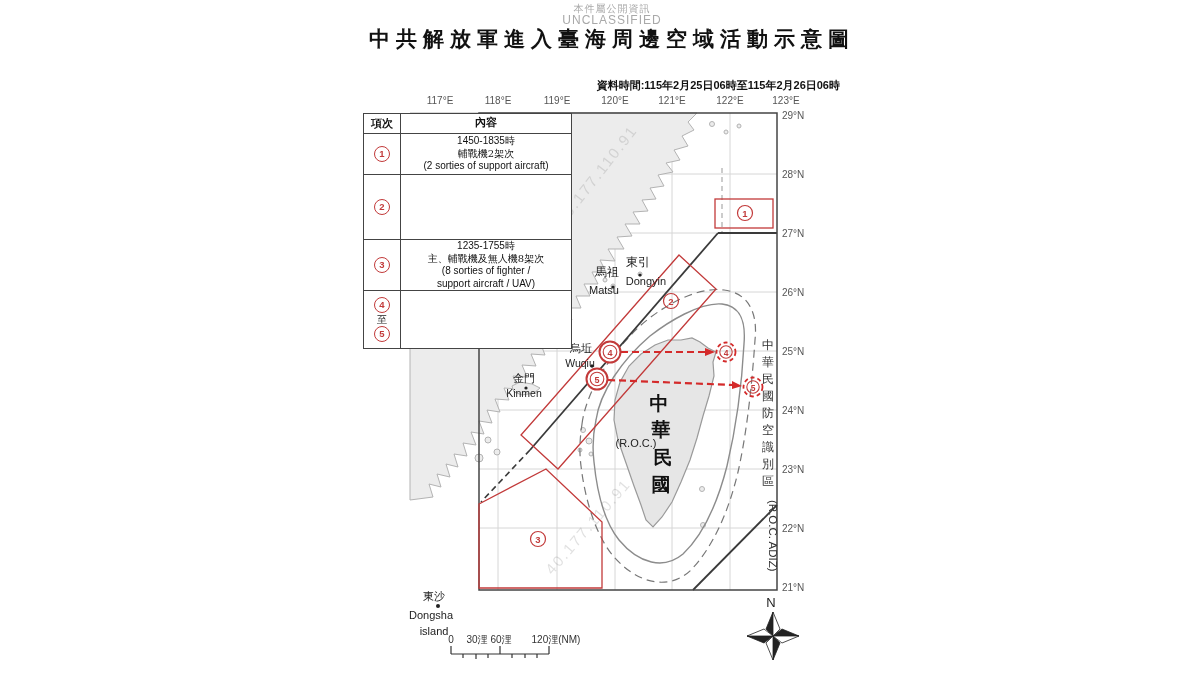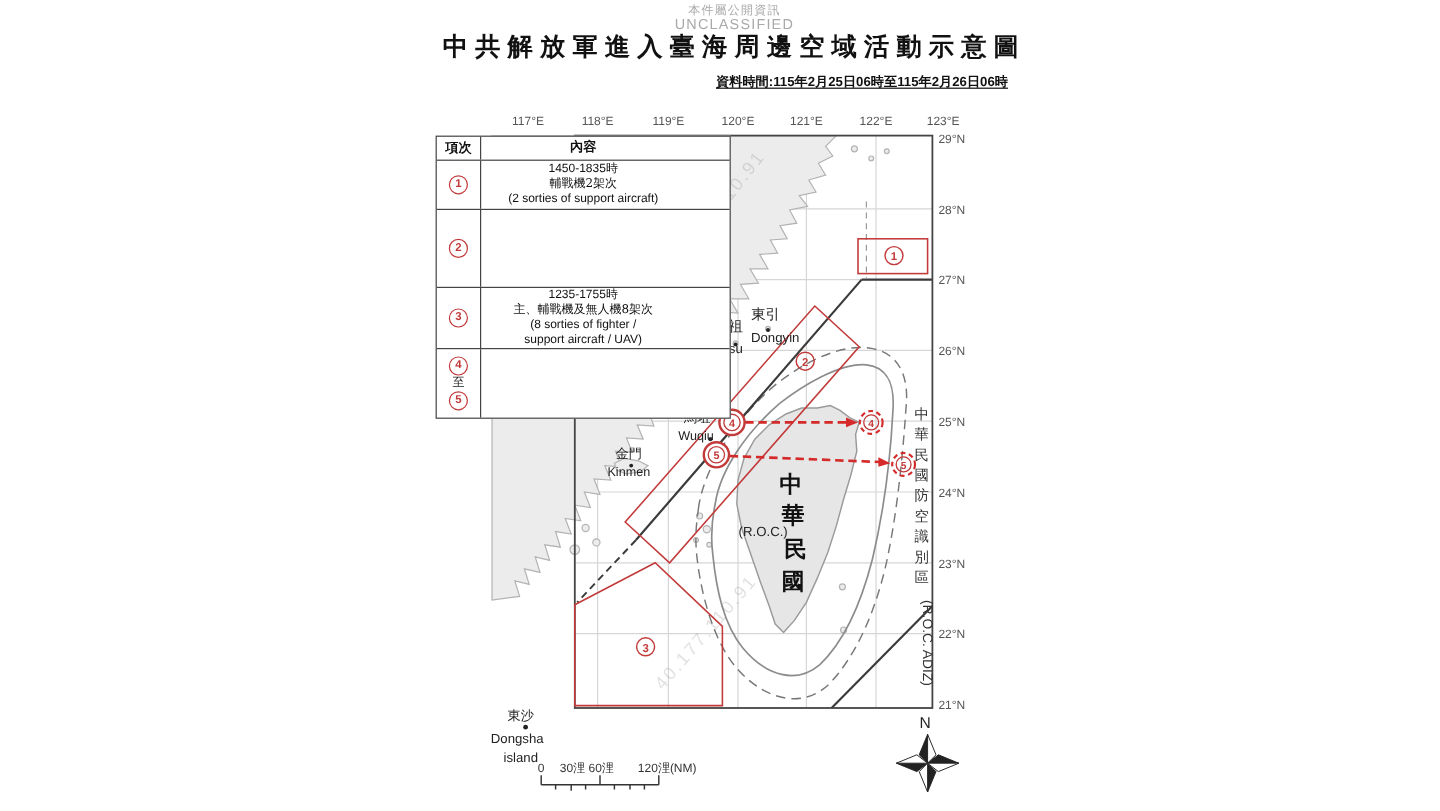--- a/index.html
+++ b/index.html
@@ -7,21 +7,21 @@
          font-family:"Liberation Sans",sans-serif;color:#111;}
   .abs{position:absolute;}
   .ctr{left:12px;width:1200px;text-align:center;}
   
   .cls{color:#a9a9a9;font-size:10px;letter-spacing:1px;}
   .cls2{color:#a9a9a9;font-size:12px;letter-spacing:1px;}
   .title-zh{font-size:21px;font-weight:bold;letter-spacing:6px;font-family:"DejaVu Serif","Liberation Serif",serif;}
   .title-en{font-size:14.5px;font-weight:bold;}
   .info{left:400px;width:440px;text-align:right;font-size:11px;font-weight:bold;}
   
-  #tbl{left:363px;top:113px;width:207px;height:234px;border:1.4px solid #444;background:#fff;font-size:10px;padding-left:37px;}
+  #tbl{left:363px;top:113px;width:207px;height:234px;border:1.4px solid #444;background:#fff;font-size:10px;}
   .trow{position:absolute;left:0;width:100%;border-top:1px solid #444;box-sizing:border-box;}
   .c1{position:absolute;left:0;top:0;width:37px;height:100%;border-right:1px solid #444;box-sizing:border-box;
       display:flex;flex-direction:column;align-items:center;justify-content:center;}
   .c2{position:absolute;left:37px;top:0;width:170px;height:100%;display:flex;flex-direction:column;
       align-items:center;justify-content:center;line-height:12.5px;}
   .hd{font-weight:bold;font-size:11px;font-family:"DejaVu Serif","Liberation Serif",serif;}
   .zh{font-family:"DejaVu Serif","Liberation Serif",serif;}
   .num-c{display:flex;align-items:center;justify-content:center;width:14px;height:14px;border-radius:50%;
       border:1.4px solid #c23a3a;color:#c23a3a;font-size:9.5px;font-weight:bold;line-height:14px;}
   .conj{color:#222;font-size:10px;line-height:13px;font-family:"DejaVu Serif","Liberation Serif",serif;}
@@ -235,21 +235,21 @@
         <path d="M773,636 L799,636 L782,643 Z" fill="#ffffff"></path>
         <path d="M773,636 L773,660 L766,643 Z" fill="#ffffff"></path>
         <path d="M773,636 L747,636 L764,629 Z" fill="#ffffff"></path>
       </g>
     </g>
   </svg>
 
   <div class="abs ctr cls" style="top:2px;">本件屬公開資訊</div>
   <div class="abs ctr cls2" style="top:13px;">UNCLASSIFIED</div>
   <div class="abs ctr title-zh" style="top:25px;">中共解放軍進入臺海周邊空域活動示意圖</div>
-  <div class="abs info" style="top:61px;text-decoration:underline;">資料時間:115年2月25日06時至115年2月26日06時</div>
+  <div class="abs info" style="top:78px;">資料時間:115年2月25日06時至115年2月26日06時</div>
 
   <div id="tbl" class="abs">
 
     <div class="trow" style="top:0;height:19px;border-top:none;">
       <div class="c1 hd">項次</div>
       <div class="c2 hd">內容</div>
     </div>
 
     <div class="trow" style="top:19px;height:41px;">
       <div class="c1">

